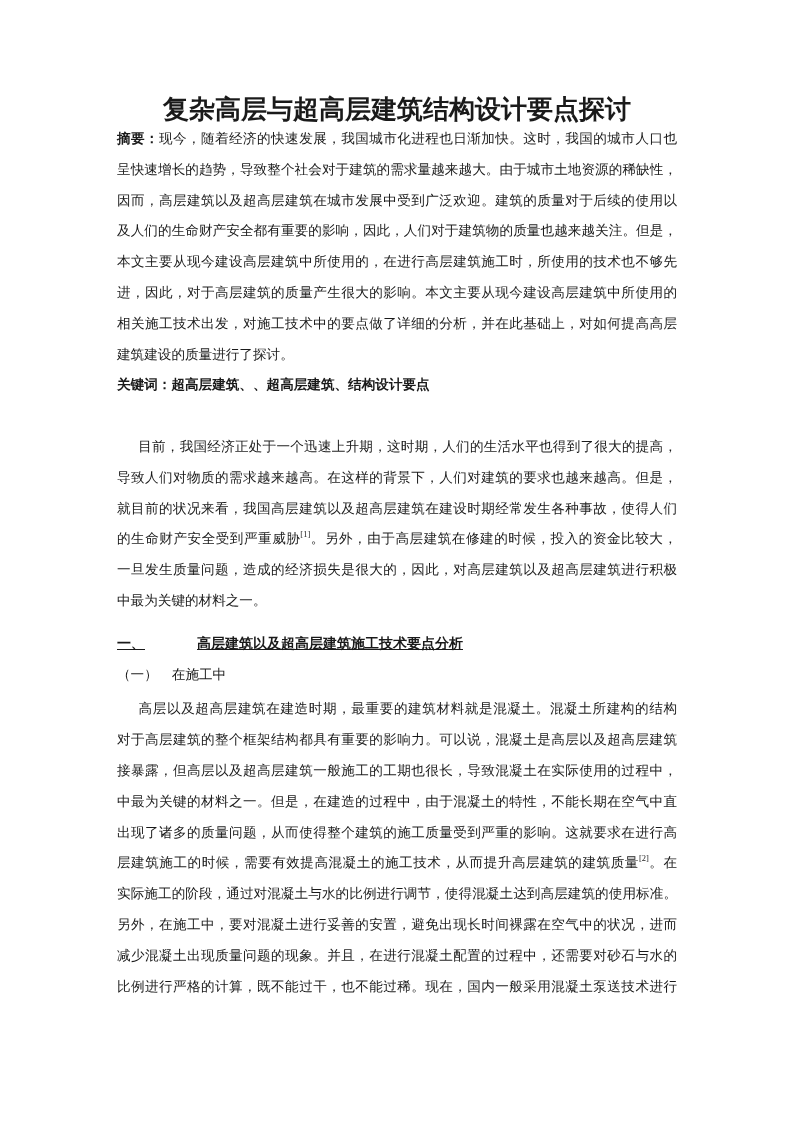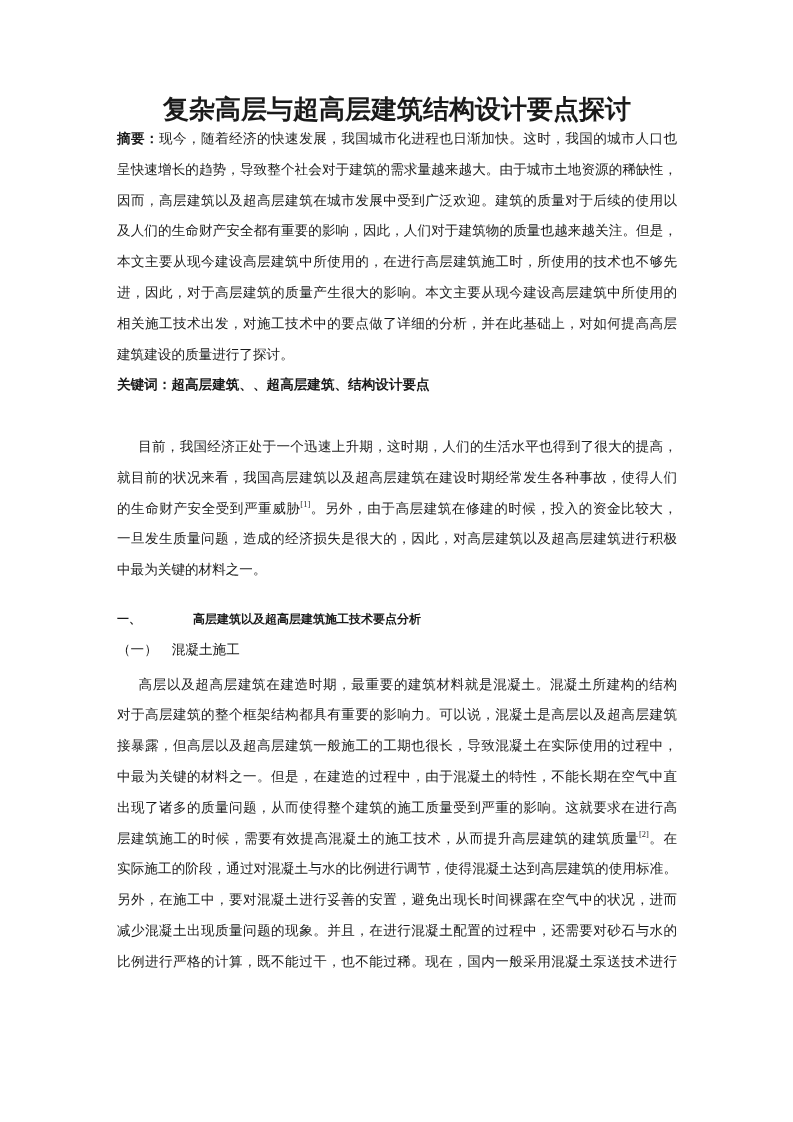--- a/index.html
+++ b/index.html
@@ -16,21 +16,21 @@
     margin-top:96px;
     line-height:28px;
     font-size:26px;
     font-weight:700;
     text-align:center;
     white-space:nowrap;
   }
   .line{min-height:30.8px;line-height:30.8px;font-size:13.6px;}
   .just{text-align:justify;text-align-last:justify;text-justify:inter-character;}
   .b{font-weight:700;}
-  .heading{font-size:12px;margin-top:18px;}
+  .heading{font-size:14px;margin-top:12px;text-decoration:underline;}
   .mt14{}
   .mt4{margin-top:4px;}
   .hspace{display:inline-block;height:1px;}
   sup{font-size:8.5px;vertical-align:super;line-height:0;letter-spacing:0;}
 </style>
 </head>
 <body>
 
 <div class="page">
   <div class="content">
@@ -40,26 +40,27 @@
         <div class="line just"><span>呈快速增长的趋势，导致整个社会对于建筑的需求量越来越大。由于城市土地资源的稀缺性，</span></div>
         <div class="line just"><span>因而，高层建筑以及超高层建筑在城市发展中受到广泛欢迎。建筑的质量对于后续的使用以</span></div>
         <div class="line just"><span>及人们的生命财产安全都有重要的影响，因此，人们对于建筑物的质量也越来越关注。但是，</span></div>
         <div class="line just"><span>本文主要从现今建设高层建筑中所使用的，在进行高层建筑施工时，所使用的技术也不够先</span></div>
         <div class="line just"><span>进，因此，对于高层建筑的质量产生很大的影响。本文主要从现今建设高层建筑中所使用的</span></div>
         <div class="line just"><span>相关施工技术出发，对施工技术中的要点做了详细的分析，并在此基础上，对如何提高高层</span></div>
         <div class="line"><span>建筑建设的质量进行了探讨。</span></div>
         <div class="line"><span class="b">关键词：超高层建筑、、超高层建筑、结构设计要点</span></div>
         <div class="line">&nbsp;</div>
         <div class="line just"><span class="hspace" style="width: 21px;"></span><span>目前，我国经济正处于一个迅速上升期，这时期，人们的生活水平也得到了很大的提高，</span></div>
+        <div class="line just"><span>导致人们对物质的需求越来越高。在这样的背景下，人们对建筑的要求也越来越高。但是，</span></div>
         <div class="line just"><span>就目前的状况来看，我国高层建筑以及超高层建筑在建设时期经常发生各种事故，使得人们</span></div>
         <div class="line just"><span>的生命财产安全受到严重威胁</span><sup>[1]</sup><span>。另外，由于高层建筑在修建的时候，投入的资金比较大，</span></div>
         <div class="line just"><span>一旦发生质量问题，造成的经济损失是很大的，因此，对高层建筑以及超高层建筑进行积极</span></div>
         <div class="line"><span>中最为关键的材料之一。</span></div>
         <div class="line heading"><span class="b">一、</span><span class="hspace" style="width: 52px;"></span><span class="b">高层建筑以及超高层建筑施工技术要点分析</span></div>
-        <div class="line"><span>（一）</span><span class="hspace" style="width: 14px;"></span><span>混凝土施工</span></div>
+        <div class="line"><span>（一）</span><span class="hspace" style="width: 14px;"></span><span>在施工中</span></div>
         <div class="line just mt4"><span class="hspace" style="width: 21px;"></span><span>高层以及超高层建筑在建造时期，最重要的建筑材料就是混凝土。混凝土所建构的结构</span></div>
         <div class="line just"><span>对于高层建筑的整个框架结构都具有重要的影响力。可以说，混凝土是高层以及超高层建筑</span></div>
         <div class="line just"><span>接暴露，但高层以及超高层建筑一般施工的工期也很长，导致混凝土在实际使用的过程中，</span></div>
         <div class="line just"><span>中最为关键的材料之一。但是，在建造的过程中，由于混凝土的特性，不能长期在空气中直</span></div>
         <div class="line just"><span>出现了诸多的质量问题，从而使得整个建筑的施工质量受到严重的影响。这就要求在进行高</span></div>
         <div class="line just"><span>层建筑施工的时候，需要有效提高混凝土的施工技术，从而提升高层建筑的建筑质量</span><sup>[2]</sup><span>。在</span></div>
         <div class="line just"><span>实际施工的阶段，通过对混凝土与水的比例进行调节，使得混凝土达到高层建筑的使用标准。</span></div>
         <div class="line just"><span>另外，在施工中，要对混凝土进行妥善的安置，避免出现长时间裸露在空气中的状况，进而</span></div>
         <div class="line just"><span>减少混凝土出现质量问题的现象。并且，在进行混凝土配置的过程中，还需要对砂石与水的</span></div>
         <div class="line just"><span>比例进行严格的计算，既不能过干，也不能过稀。现在，国内一般采用混凝土泵送技术进行</span></div>

